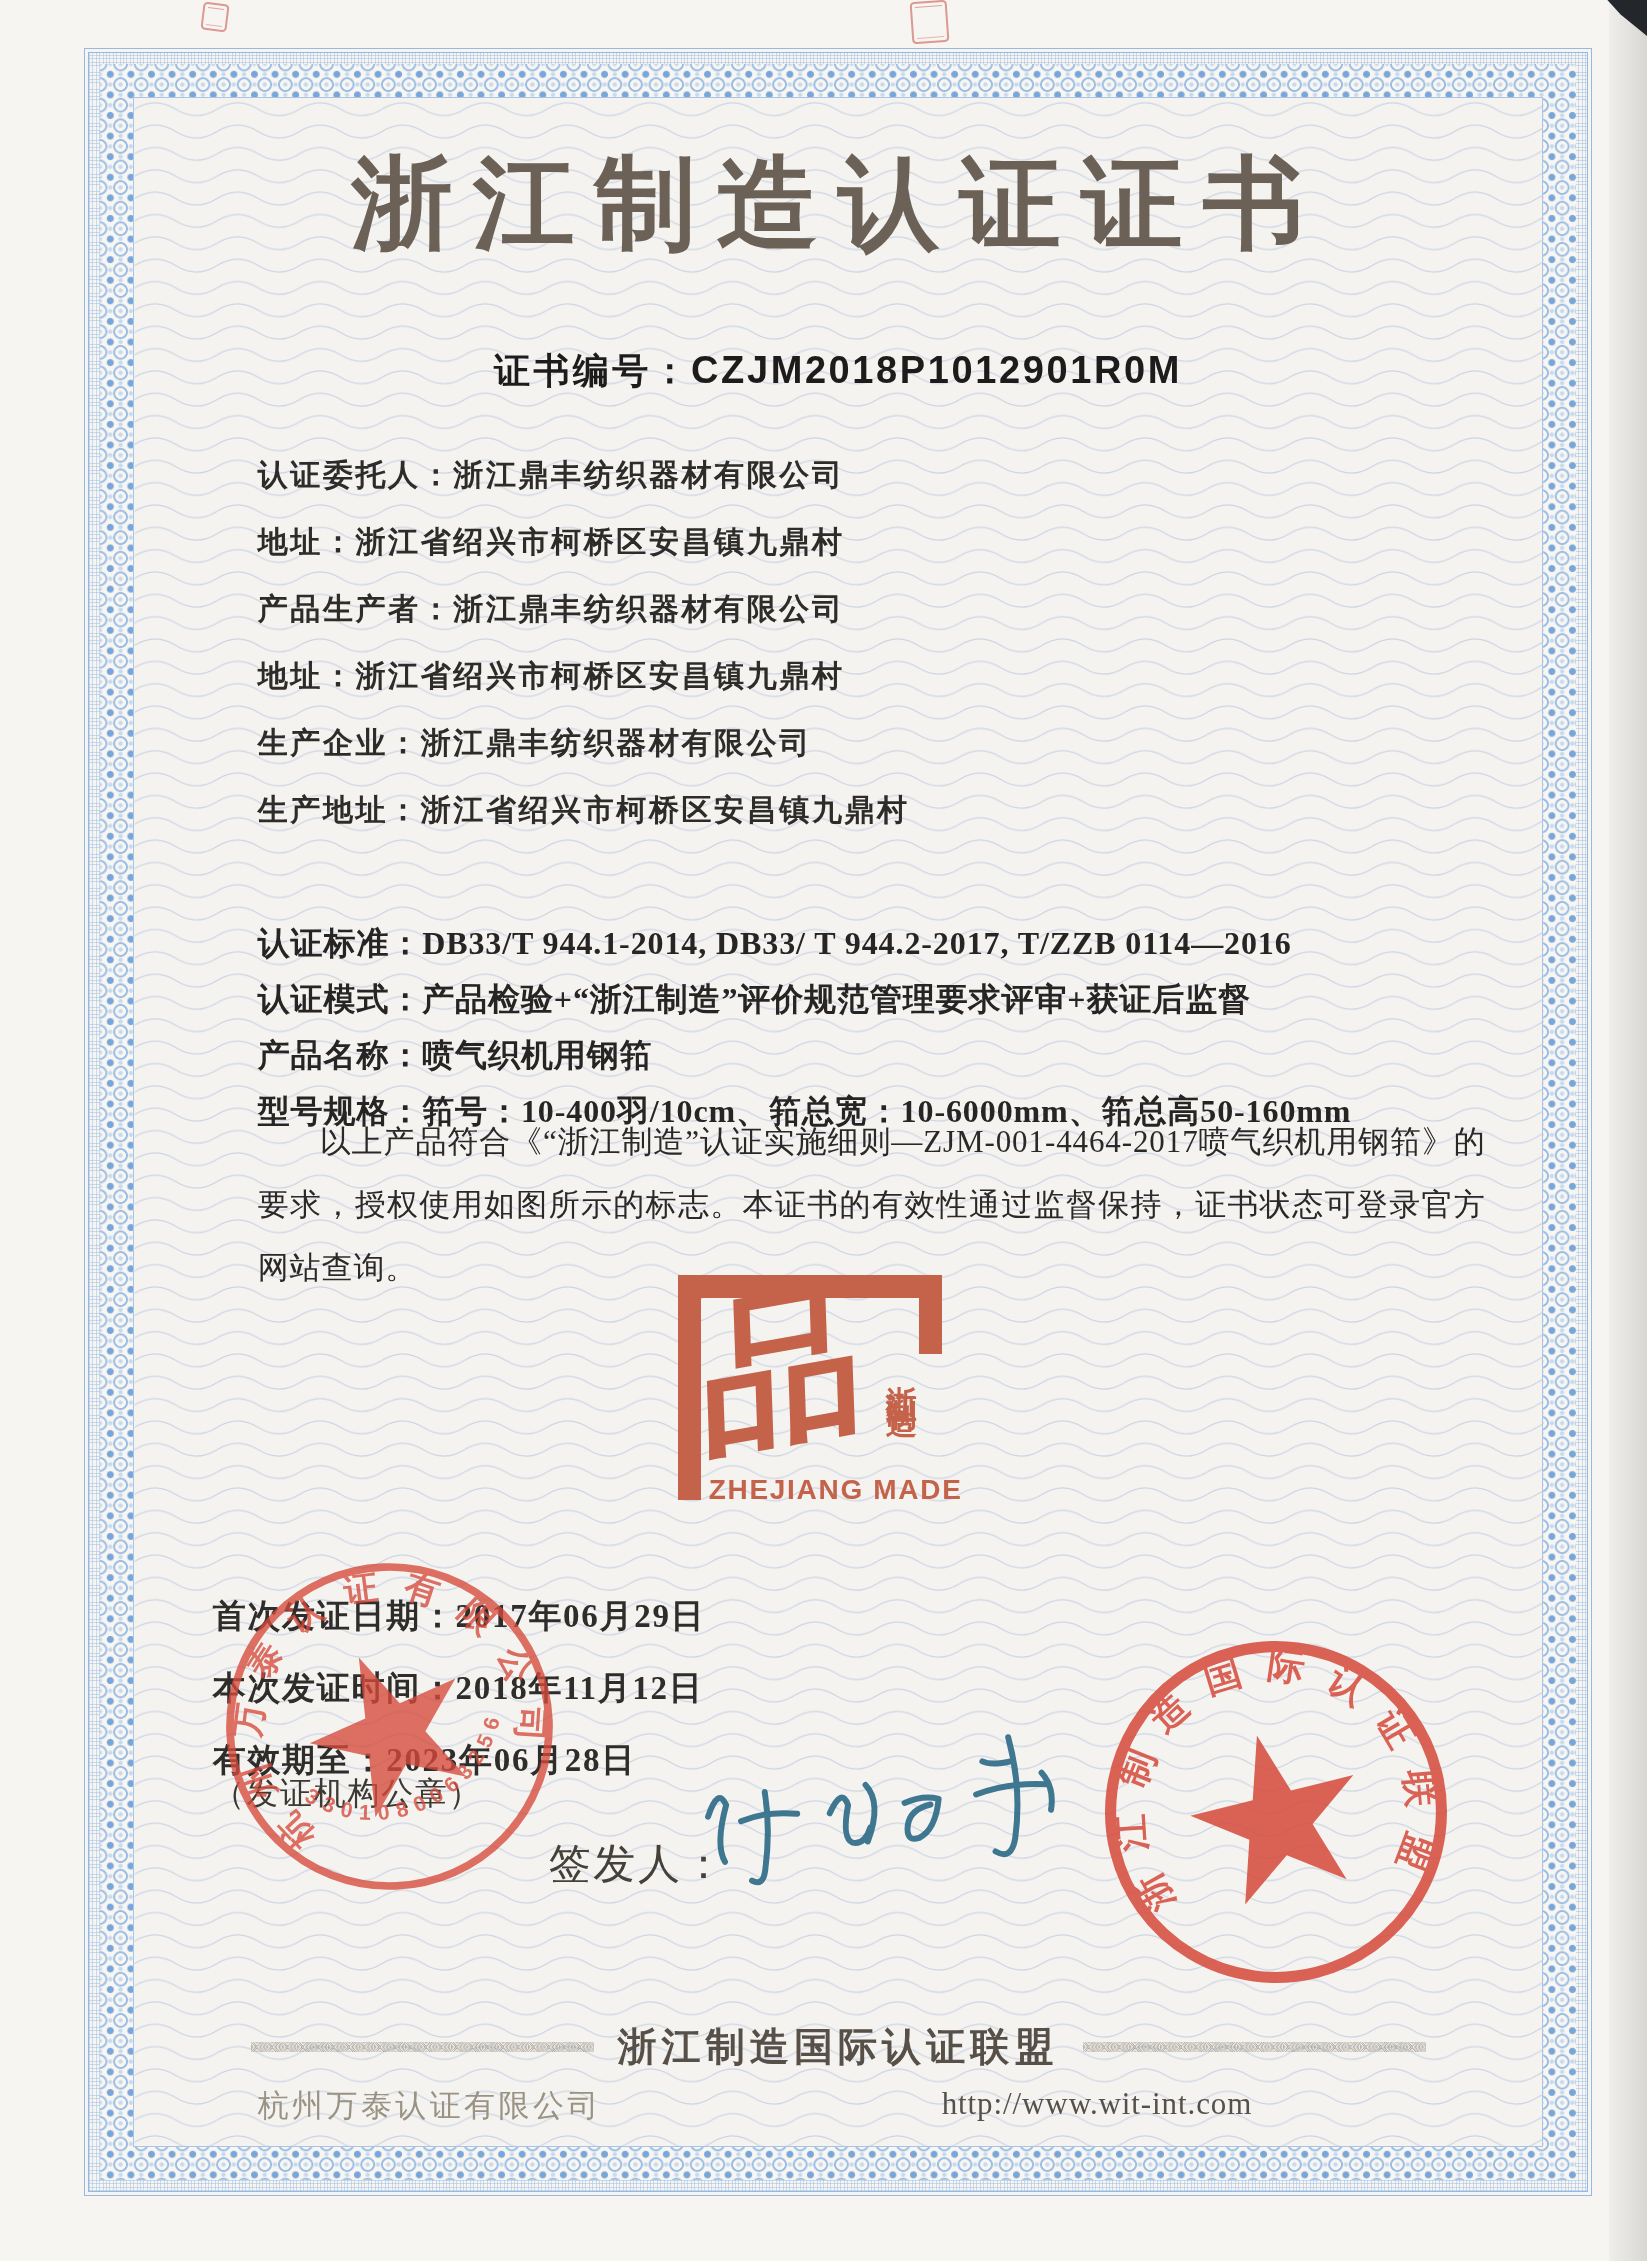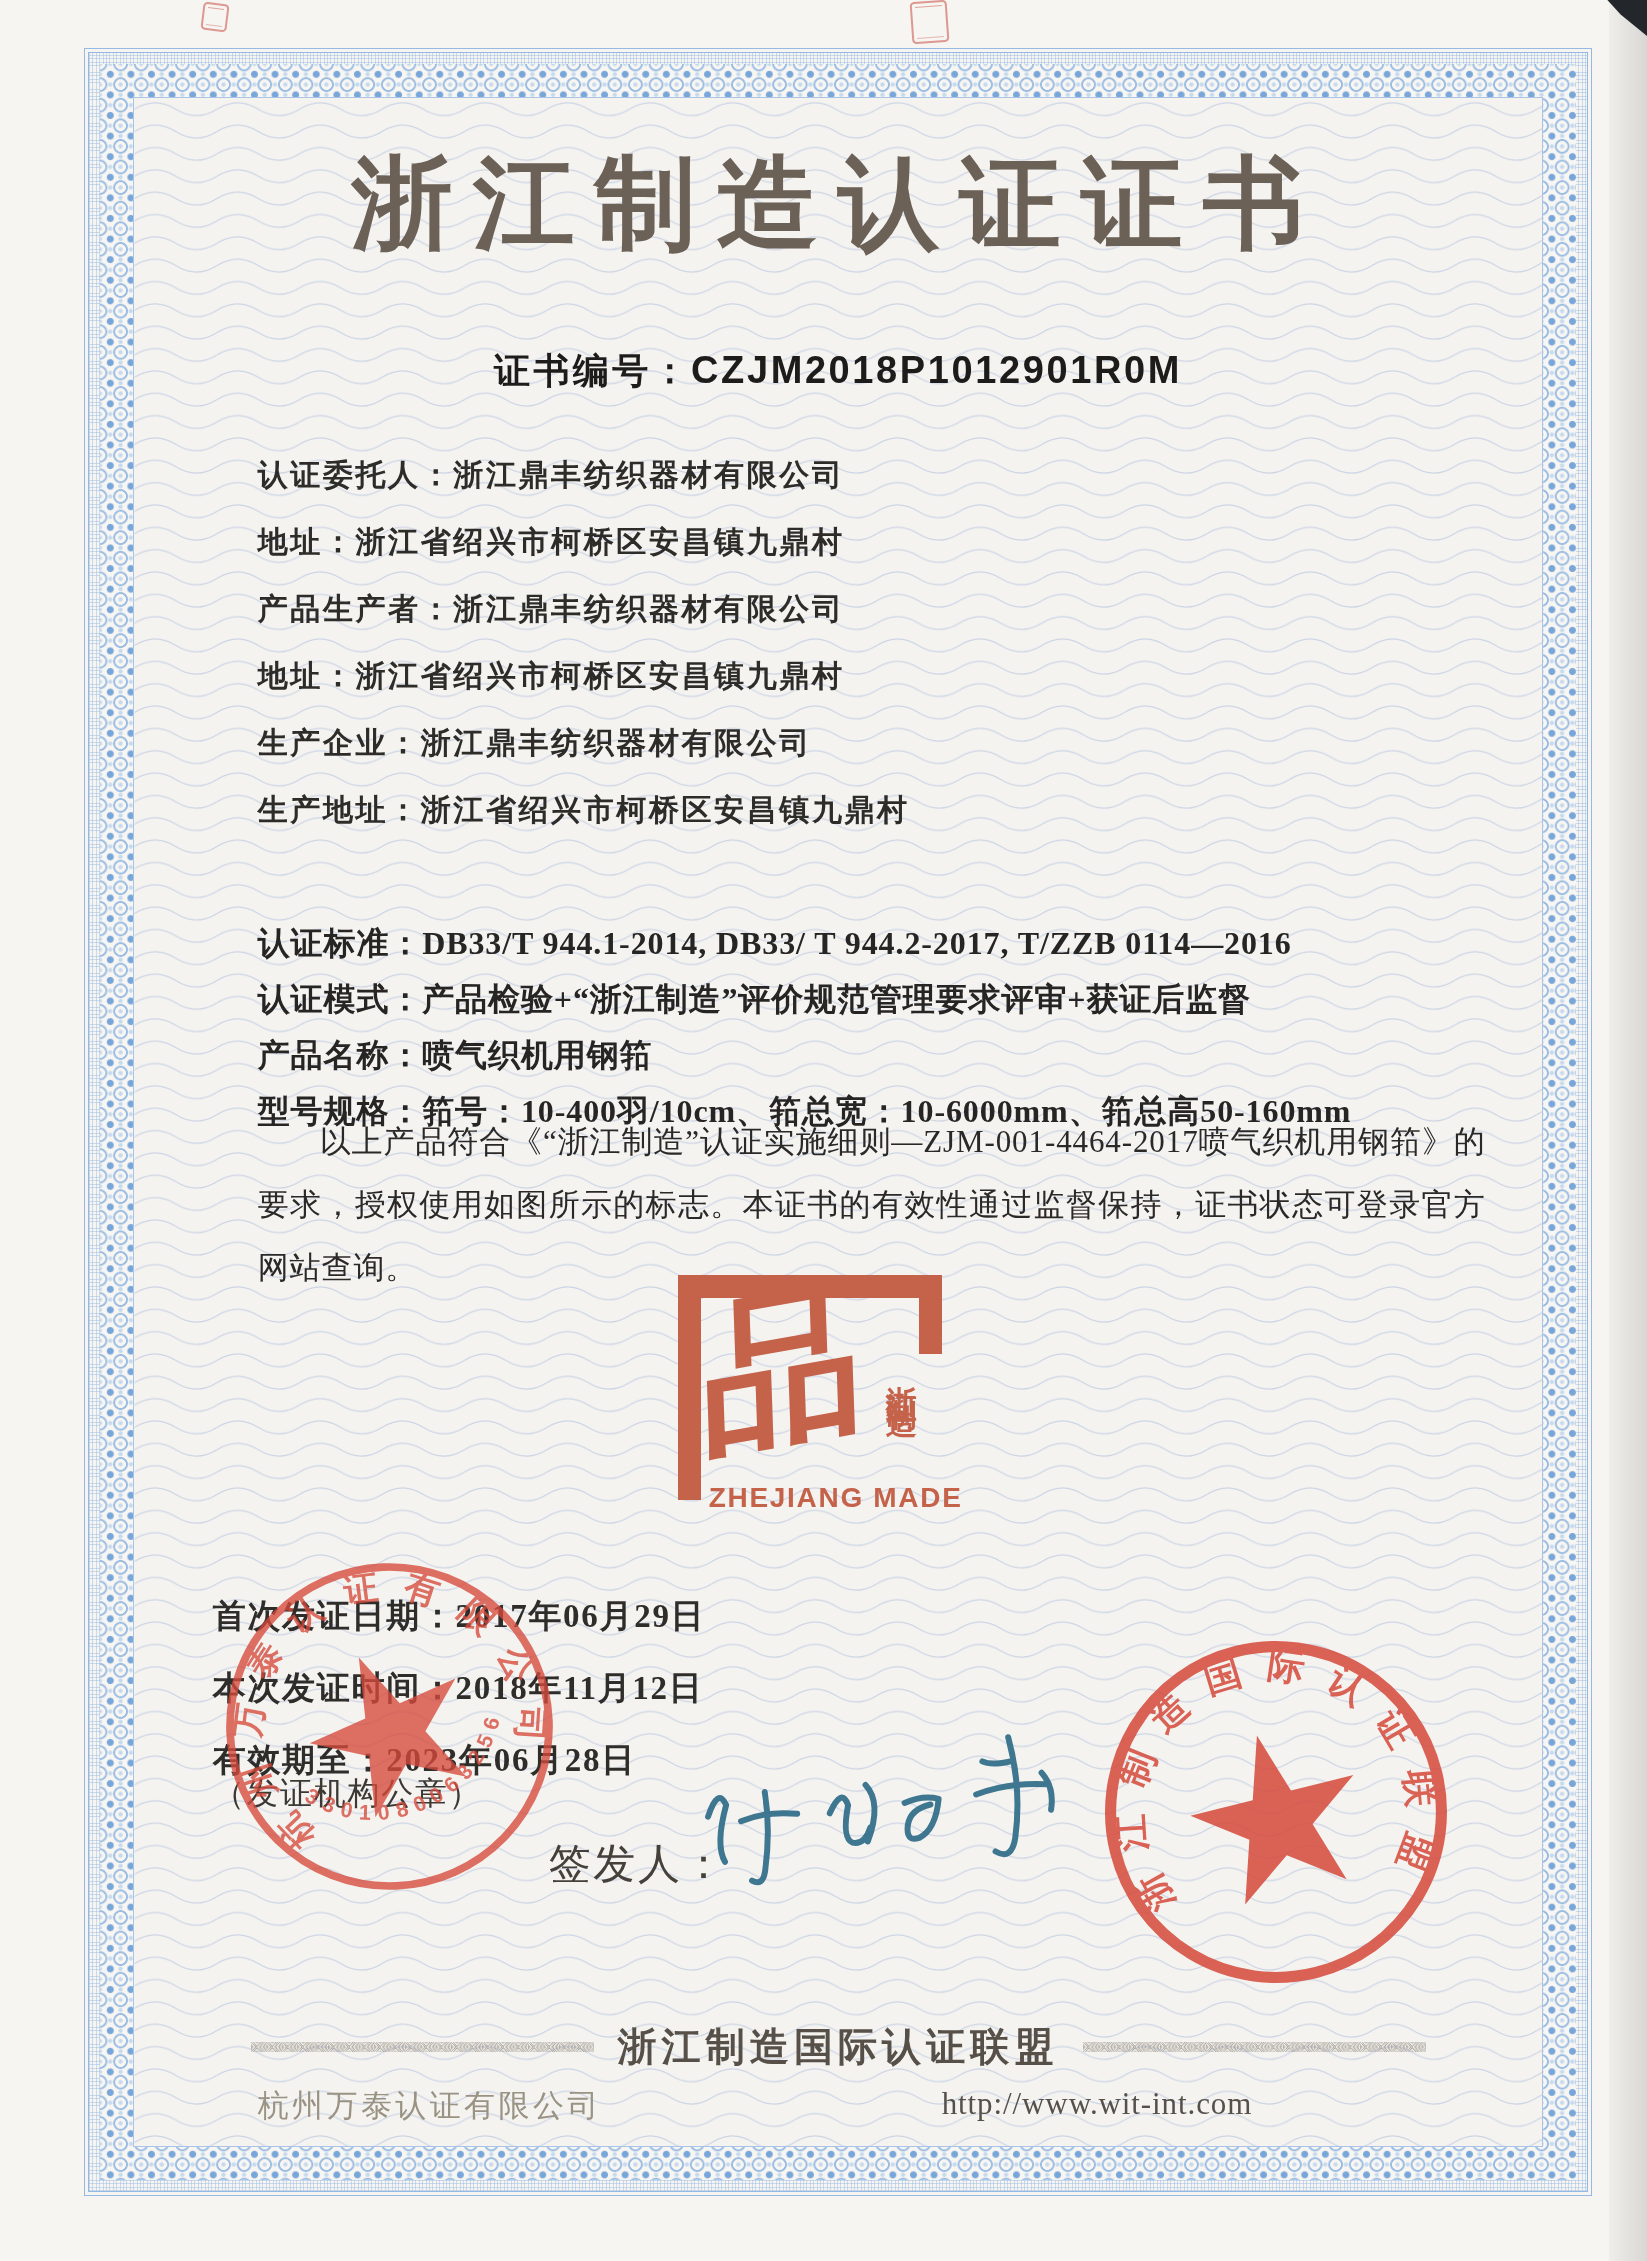--- a/index.html
+++ b/index.html
@@ -66,21 +66,21 @@
   .logo .bar{position:absolute;background:#c4624a;}
   .bar-top{left:0;top:0;width:264px;height:23px;}
   .bar-left{left:0;top:0;width:23px;height:225px;}
   .bar-right{left:241px;top:0;width:23px;height:79px;}
   .logo .pin{position:absolute;left:22px;top:13.7px;font-size:163px;line-height:163px;
     font-weight:bold;transform:rotate(-10deg) skewX(-8deg);color:#c4624a;}
   .logo .vtext{position:absolute;left:202px;top:86px;writing-mode:vertical-rl;
     font-size:31px;font-weight:bold;letter-spacing:6.9px;color:#c4624a;white-space:nowrap;}
   .logo .caption{position:absolute;left:31px;top:199px;width:233px;text-align:left;
     font-family:"Liberation Sans",sans-serif;font-size:28px;font-weight:bold;
-    letter-spacing:1.7px;white-space:nowrap;margin-top:8px;}
+    letter-spacing:1.7px;white-space:nowrap;}
 
   .dates{top:1482px;left:79px;color:#2f2d2a;}
   .dates p{margin:0;font-size:33px;line-height:72px;font-weight:600;letter-spacing:1.7px;white-space:nowrap;}
   .sealnote{top:1674px;left:79px;font-size:32px;color:#3c3933;letter-spacing:1.7px;white-space:nowrap;}
 
   .signer{top:1738px;left:415px;font-size:42px;color:#45403a;letter-spacing:2.6px;white-space:nowrap;}
   .sig-svg{left:549px;top:1602px;width:446px;height:197px;}
 
   .stamp{opacity:.78;}
   .stamp-left{left:84px;top:1457px;width:343px;height:343px;z-index:3;}

